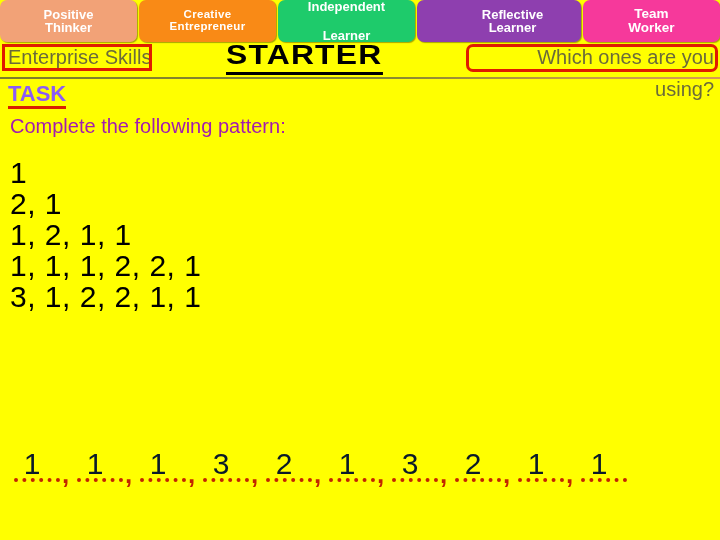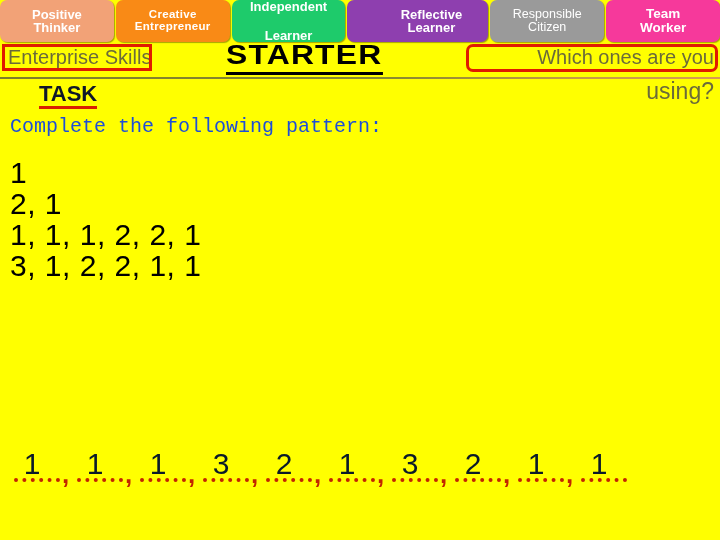--- a/index.html
+++ b/index.html
@@ -106,21 +106,21 @@
     width: 252px;
     height: 28px;
     border: 3px solid #E01B00;
     border-radius: 7px;
     box-sizing: border-box;
   }
   #question-line2 {
     position: absolute;
     right: 6px;
     top: 36px;
-    font-size: 23px;
+    font-size: 20px;
     color: #6B6B3A;
     white-space: nowrap;
   }
 
   
   #divider {
     position: absolute;
     left: 0;
     top: 77px;
     width: 720px;
@@ -128,37 +128,35 @@
     background: linear-gradient(to right, #7E7E2A 0%, #8A8A30 55%, #C79A44 80%, #D89A55 100%);
   }
 
   
   #task-label {
     position: absolute;
     left: 8px;
     top: 82px;
     font-size: 22px;
     font-weight: bold;
-    color: #0f172a;
+    color: #8b5cf6;
     border-bottom: 3px solid #D81F00;
     line-height: 1.1;
     padding-bottom: 0px;
     white-space: nowrap;
-    margin-left: 31px;
   }
 
   
   #instruction {
     position: absolute;
     left: 10px;
     top: 115px;
     font-size: 20px;
-    color: #1d4ed8;
-    white-space: nowrap;
-    font-family: Liberation Mono, monospace;
+    color: #a21caf;
+    white-space: nowrap;
   }
 
   
   #sequence-list {
     position: absolute;
     left: 10px;
     top: 157px;
     width: 700px;
   }
   .seq-line {
@@ -225,24 +223,20 @@
     <span class="tl">Entrepreneur</span>
   </div>
   <div class="tab tab-2">
     <span class="tl">Independent</span>
     <span class="tl">Learner</span>
   </div>
   <div class="tab tab-3">
     <span class="tl">Reflective</span>
     <span class="tl">Learner</span>
   </div>
-  <div class="tab tab-4">
-    <span class="tl">Responsible</span>
-    <span class="tl">Citizen</span>
-  </div>
   <div class="tab tab-5">
     <span class="tl">Team</span>
     <span class="tl">Worker</span>
   </div>
 </div>
 
 <div id="subtitle-row">
   <div id="enterprise-skills">Enterprise Skills</div>
   <div id="enterprise-skills-box"></div>
 
@@ -255,20 +249,21 @@
 
 <div id="divider"></div>
 
 <div id="task-label">TASK</div>
 
 <div id="instruction">Complete the following pattern:</div>
 
 <div id="sequence-list">
   <div class="seq-line">1</div>
   <div class="seq-line">2, 1</div>
+  <div class="seq-line">1, 2, 1, 1</div>
   <div class="seq-line">1, 1, 1, 2, 2, 1</div>
   <div class="seq-line">3, 1, 2, 2, 1, 1</div>
 </div>
 
 <div id="answer-row">
     <div class="answer-cell" style="left: 0px;">
       <div class="answer-num">1</div>
       <div class="answer-blank"></div>
       <div class="answer-comma">,</div>
     </div>

